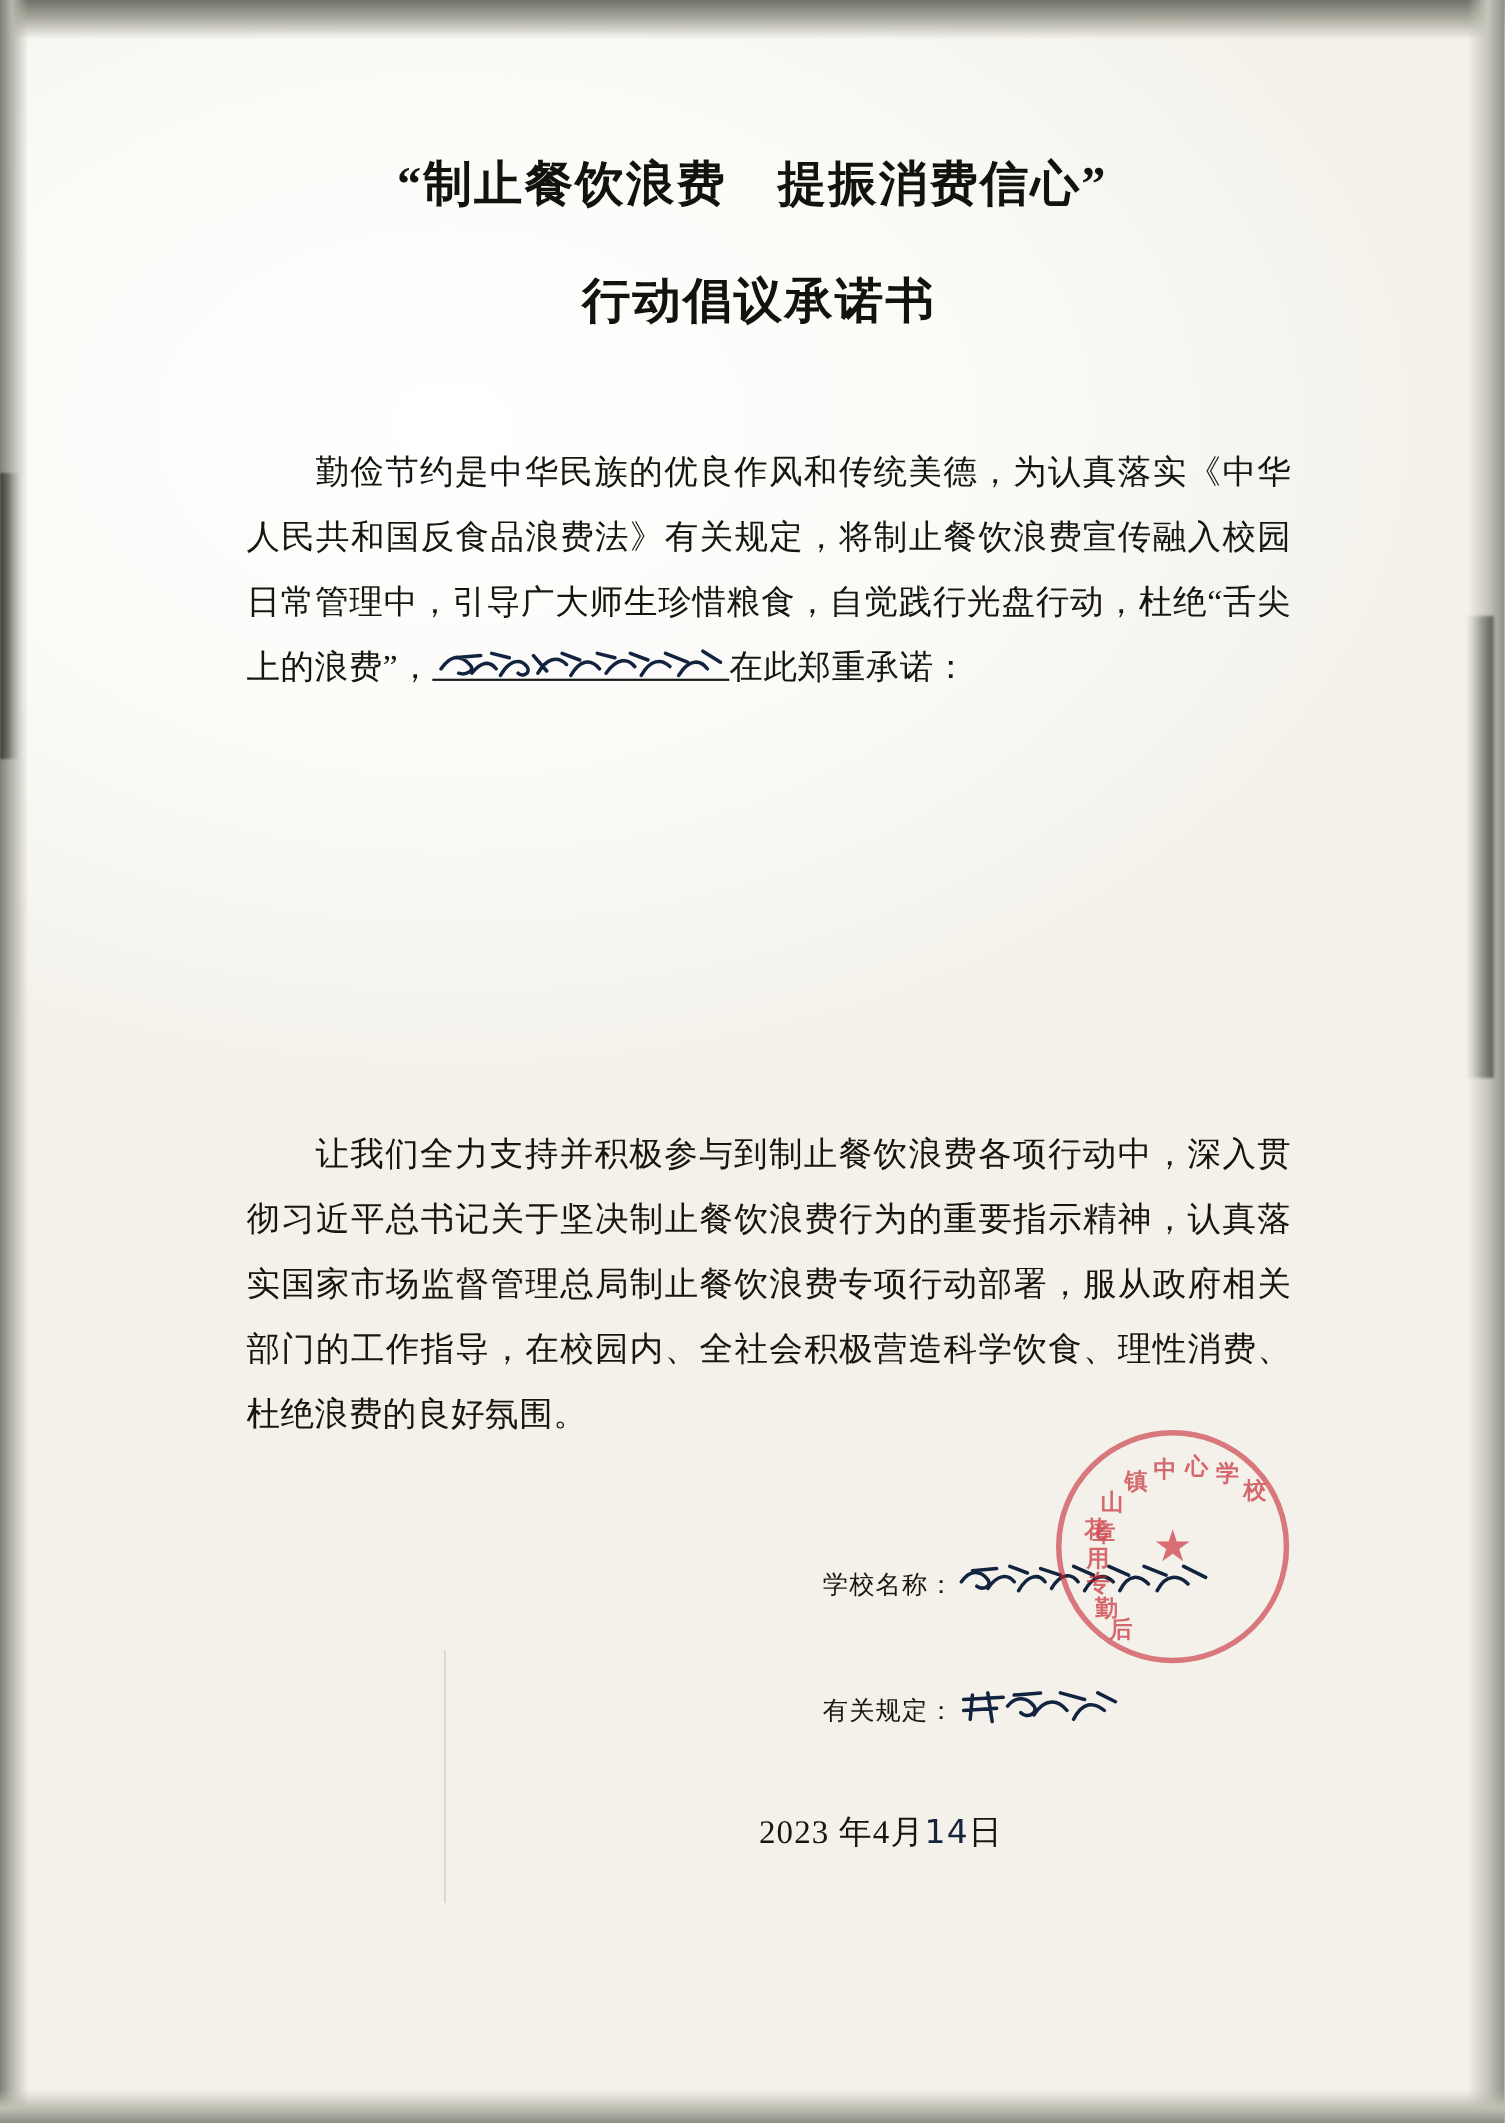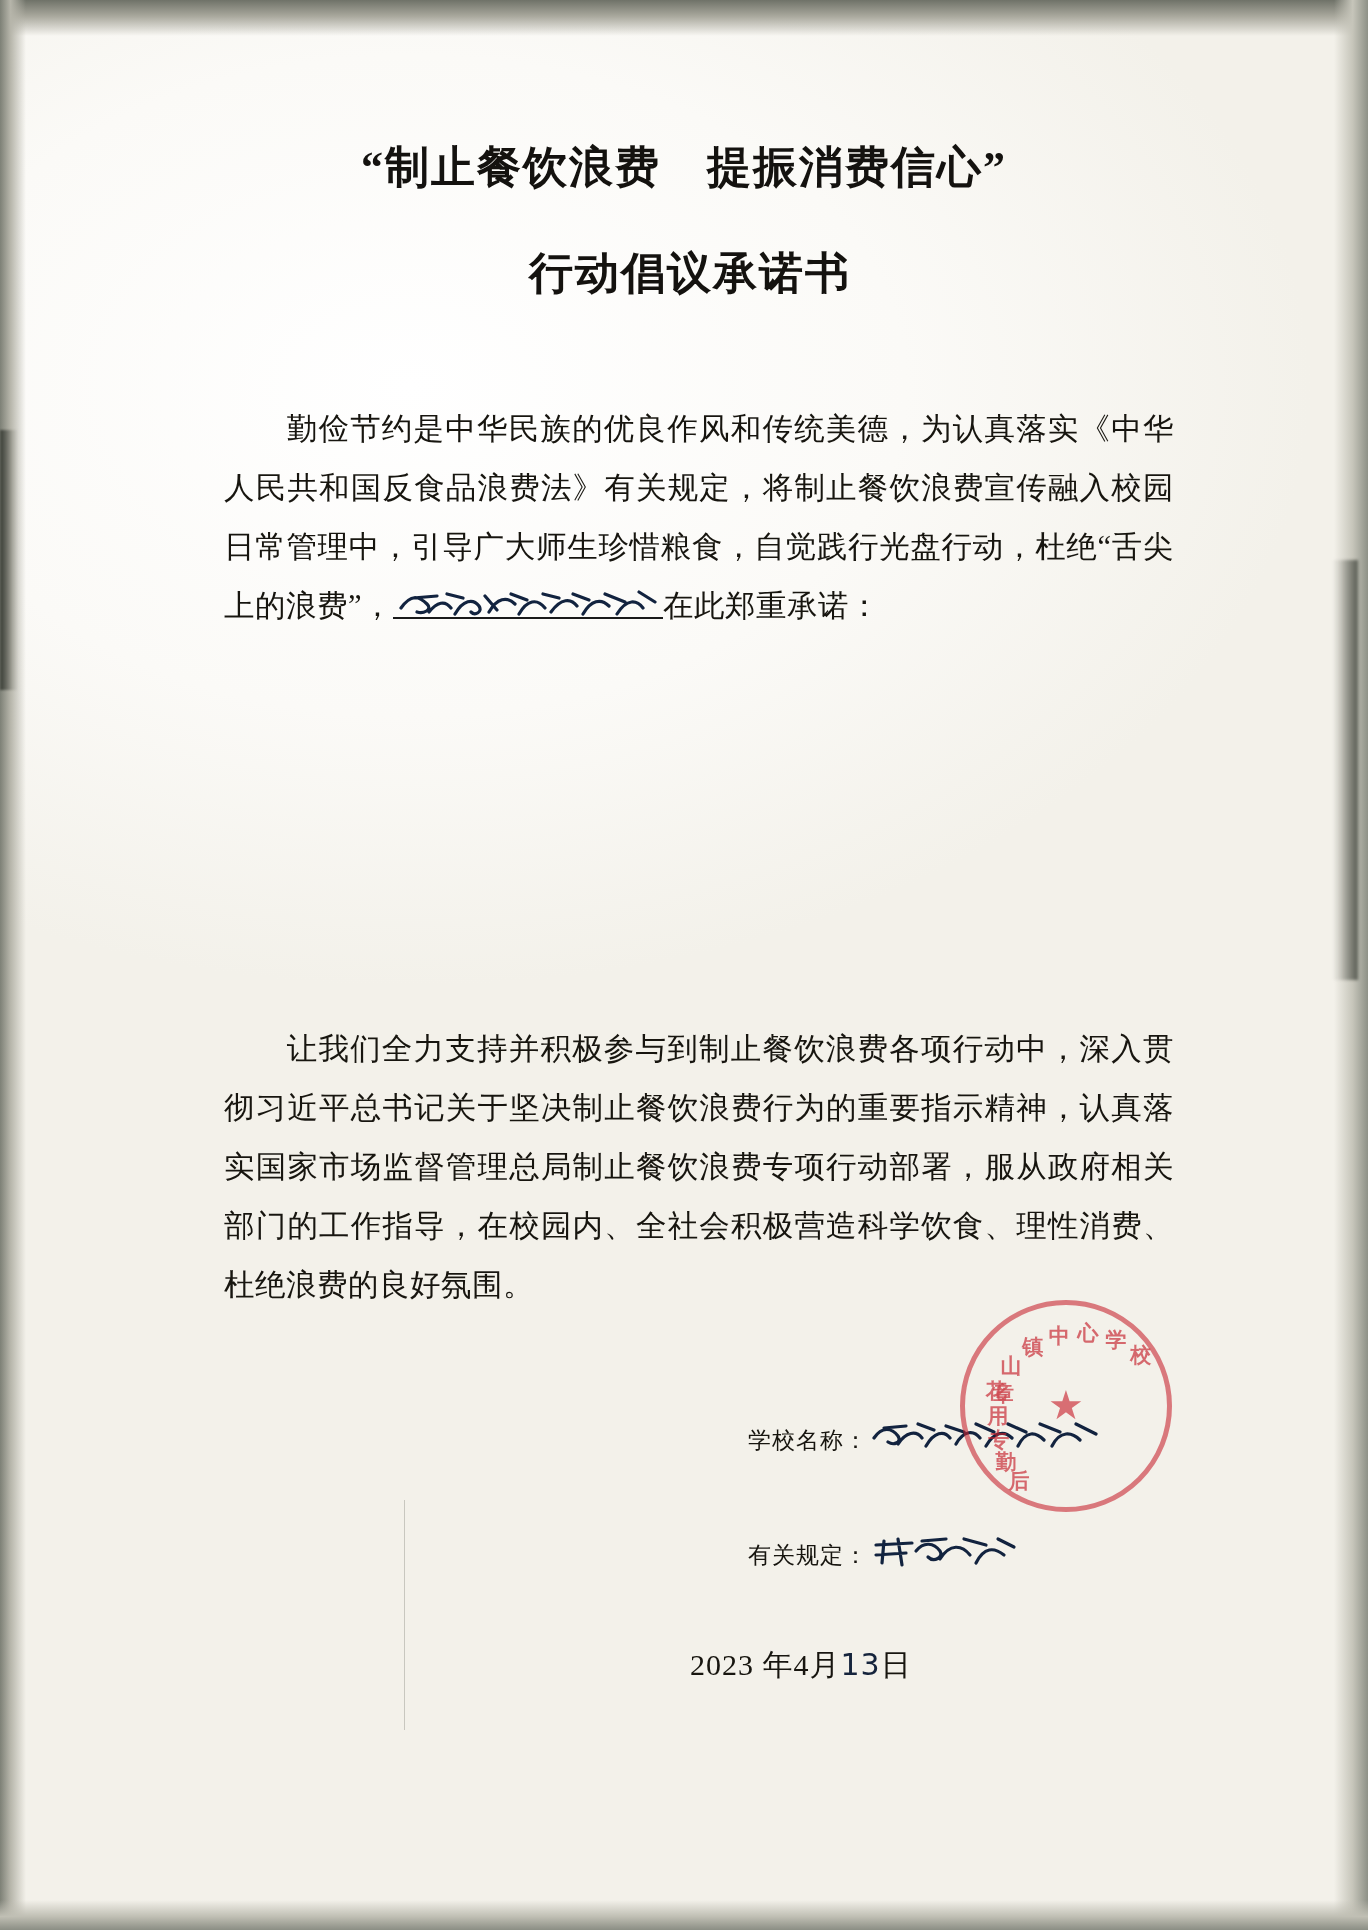--- a/index.html
+++ b/index.html
@@ -229,21 +229,21 @@
         <span>有关规定：</span><span class="signature-inline" style="width:150px;">
           <svg class="ink" width="150" height="34" viewBox="0 0 150 34">
             <path d="M8 10 L44 8 M16 6 L14 28 M8 20 L38 18 M30 4 L34 30 M48 16 C56 6, 66 8, 72 16 C76 22, 66 28, 60 22 M54 6 L78 4 M72 24 C82 8, 94 10, 102 20 M96 4 L118 10 M108 28 C116 12, 126 12, 136 20 M130 4 L146 12"></path>
           </svg>
           <span class="underline" style="background:transparent;"></span>
         </span>
       </div>
 
       <div class="field f-date">
         <span>2023</span>
-        <span>年</span><span>4</span><span>月</span><span class="date-day">13</span><span>日</span>
+        <span>年</span><span>4</span><span>月</span><span class="date-day">14</span><span>日</span>
       </div>
 
       <div class="stamp">
         <div class="star">★</div>
         <div class="stamp-text">
           <span style="transform: rotate(-68deg) translate(0,-92px) rotate(68deg);">花</span>
           <span style="transform: rotate(-50deg) translate(0,-92px) rotate(50deg);">山</span>
           <span style="transform: rotate(-32deg) translate(0,-92px) rotate(32deg);">镇</span>
           <span style="transform: rotate(-14deg) translate(0,-92px) rotate(14deg);">中</span>
           <span style="transform: rotate(4deg) translate(0,-92px) rotate(-4deg);">心</span>

